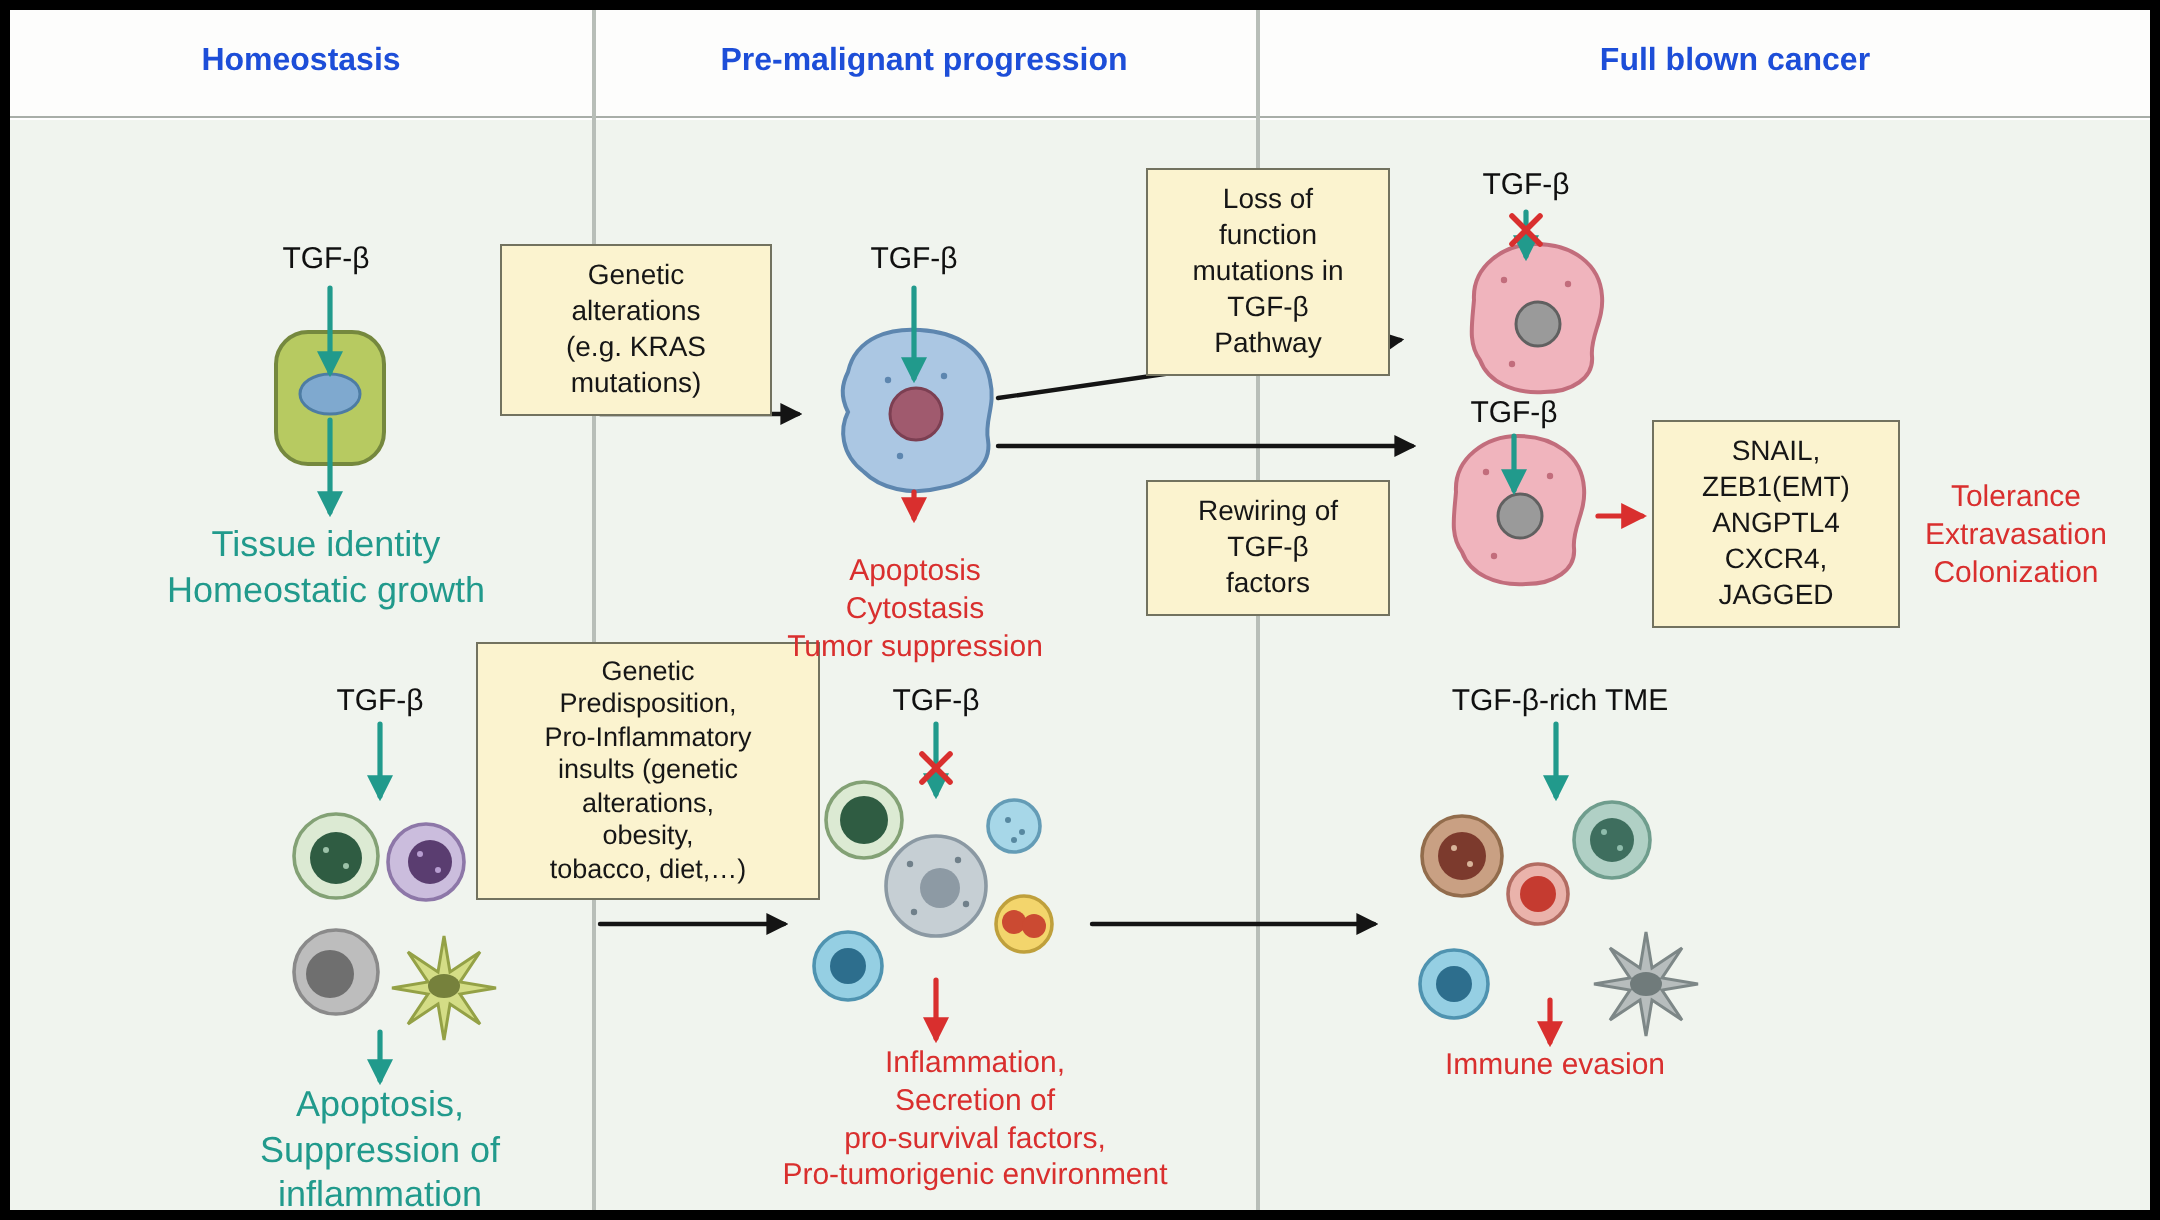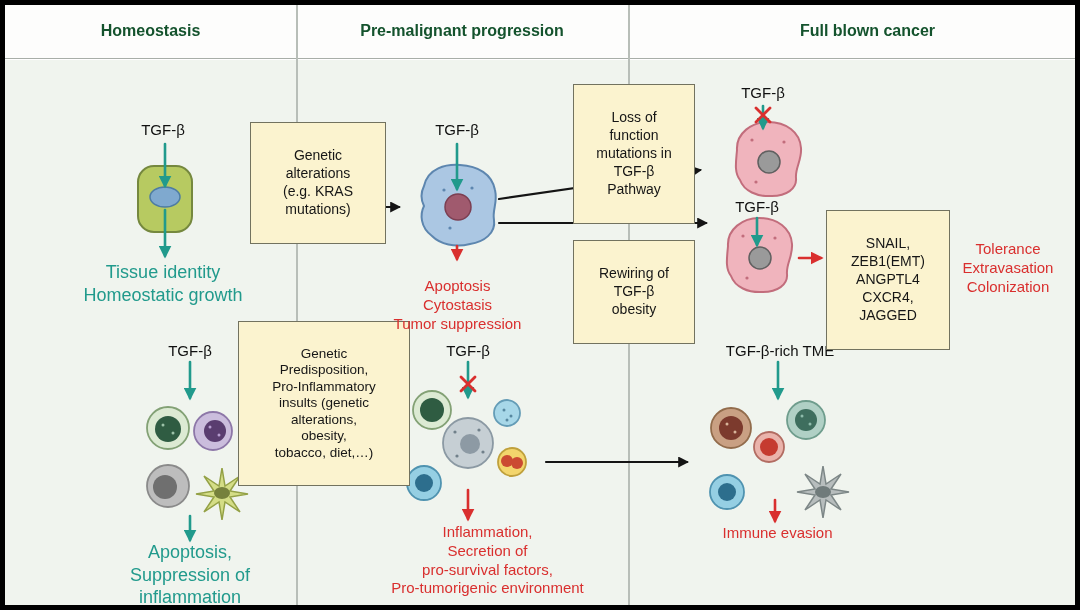--- a/index.html
+++ b/index.html
@@ -5,26 +5,26 @@
   html,body{margin:0;padding:0;background:#ffffff;}
   .canvas{position:relative;width:1080px;height:610px;background:#ffffff;
           font-family:"Liberation Sans",sans-serif;color:#111;overflow:hidden;}
   .frame{position:absolute;inset:0;border:5px solid #000;z-index:9;pointer-events:none;}
   .bg-header{position:absolute;left:5px;right:5px;top:5px;height:53px;background:#fdfdfc;
              border-bottom:1.5px solid #a8aea8;z-index:0;}
   .bg-body{position:absolute;left:5px;right:5px;top:59.5px;bottom:5px;background:var(--bg,#f0f4ee);z-index:0;}
   .vline{position:absolute;top:5px;bottom:5px;width:1.5px;background:#b8beb8;z-index:1;}
   .overlay{position:absolute;left:0;top:0;z-index:2;}
   .txt{position:absolute;text-align:center;white-space:pre-line;line-height:1.25;z-index:3;}
-  .hdr{position:absolute;top:22px;font-weight:700;font-size:16px;text-align:center;z-index:3;color:#14532d;}
+  .hdr{position:absolute;top:22px;font-weight:700;font-size:16px;text-align:center;z-index:3;color:#1d4ed8;}
   .lbl{font-size:15px;color:#101010;}
   .teal{color:var(--teal,#219a8c);font-size:18px;}
   .red{color:var(--red,#d92f2e);font-size:15px;}
   .ybox{position:absolute;z-index:3;background:var(--box_bg,#fbf3cf);border:1.6px solid #72725f;
-        text-align:center;white-space:pre-line;font-size:14px;line-height:1.28;padding:24px 5px;color:#161616;}
+        text-align:center;white-space:pre-line;font-size:14px;line-height:1.28;padding:6px 5px;color:#161616;}
   .ybox.small{font-size:13.5px;line-height:1.22;}
   .st{stroke:var(--teal,#219a8c);stroke-width:2.6;marker-end:url(#mk-teal);}
   .sr{stroke:var(--red,#d92f2e);stroke-width:2.6;marker-end:url(#mk-red);}
   .sk{stroke:#141414;stroke-width:2.2;marker-end:url(#mk-black);}
   .sx{stroke:var(--red,#d92f2e);stroke-width:2.8;}
   .fl-teal{fill:var(--teal,#219a8c);}
   .fl-red{fill:var(--red,#d92f2e);}
   .fl-black{fill:#141414;}
 </style>
 </head>
@@ -179,21 +179,21 @@
 alterations
 (e.g. KRAS
 mutations)</div>
   <div class="ybox" style="left:573px;top:84px;width:110px">Loss of
 function
 mutations in
 TGF-β
 Pathway</div>
   <div class="ybox" style="left:573px;top:240px;width:110px">Rewiring of
 TGF-β
-obesity</div>
+factors</div>
   <div class="ybox" style="left:826px;top:210px;width:112px">SNAIL,
 ZEB1(EMT)
 ANGPTL4
 CXCR4,
 JAGGED</div>
   <div class="ybox small" style="left:238px;top:321px;width:160px">Genetic
 Predisposition,
 Pro-Inflammatory
 insults (genetic
 alterations,

